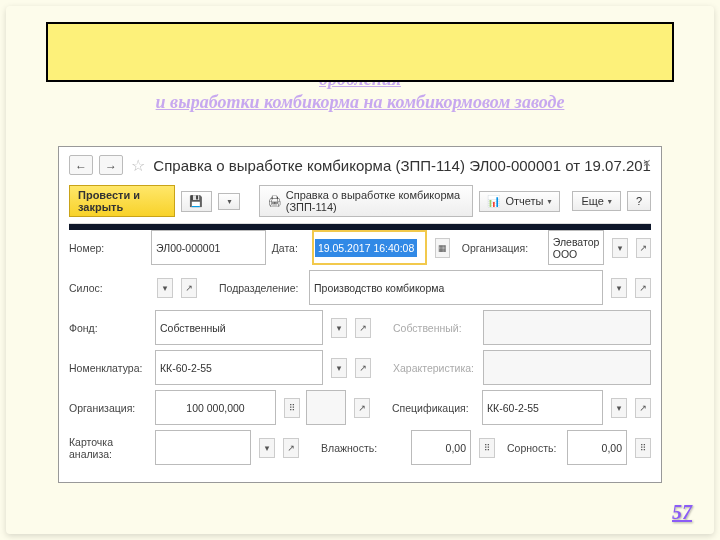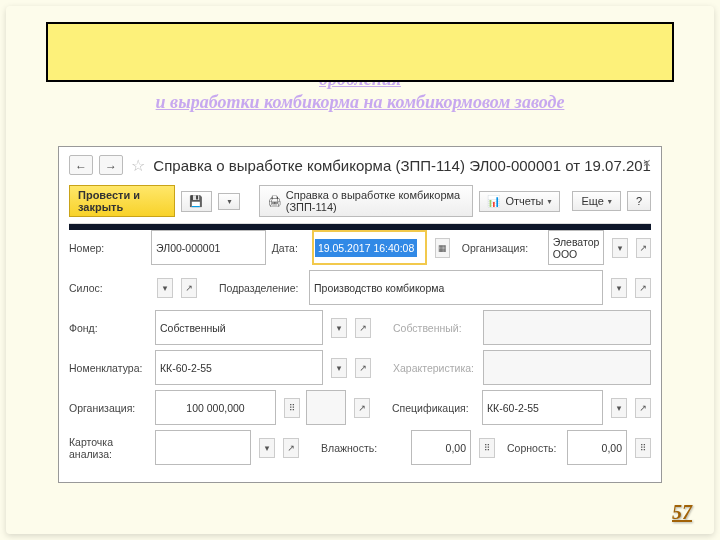--- a/index.html
+++ b/index.html
@@ -166,21 +166,21 @@
     line-height: 18px;
     margin: 0 -2px;
   }
   .page-num {
     position: absolute;
     bottom: 10px; right: 22px;
     font-family: Georgia, serif;
     font-style: italic;
     font-weight: bold;
     font-size: 20px;
-    color: #a16207;
+    color: #8b5cf6;
     text-decoration: underline;
     text-shadow: 1px 1px 2px rgba(0,0,0,0.3);
   }
 </style>
 </head>
 <body>
 
 <div class="slide-frame">
 
   <div class="subtitle">

